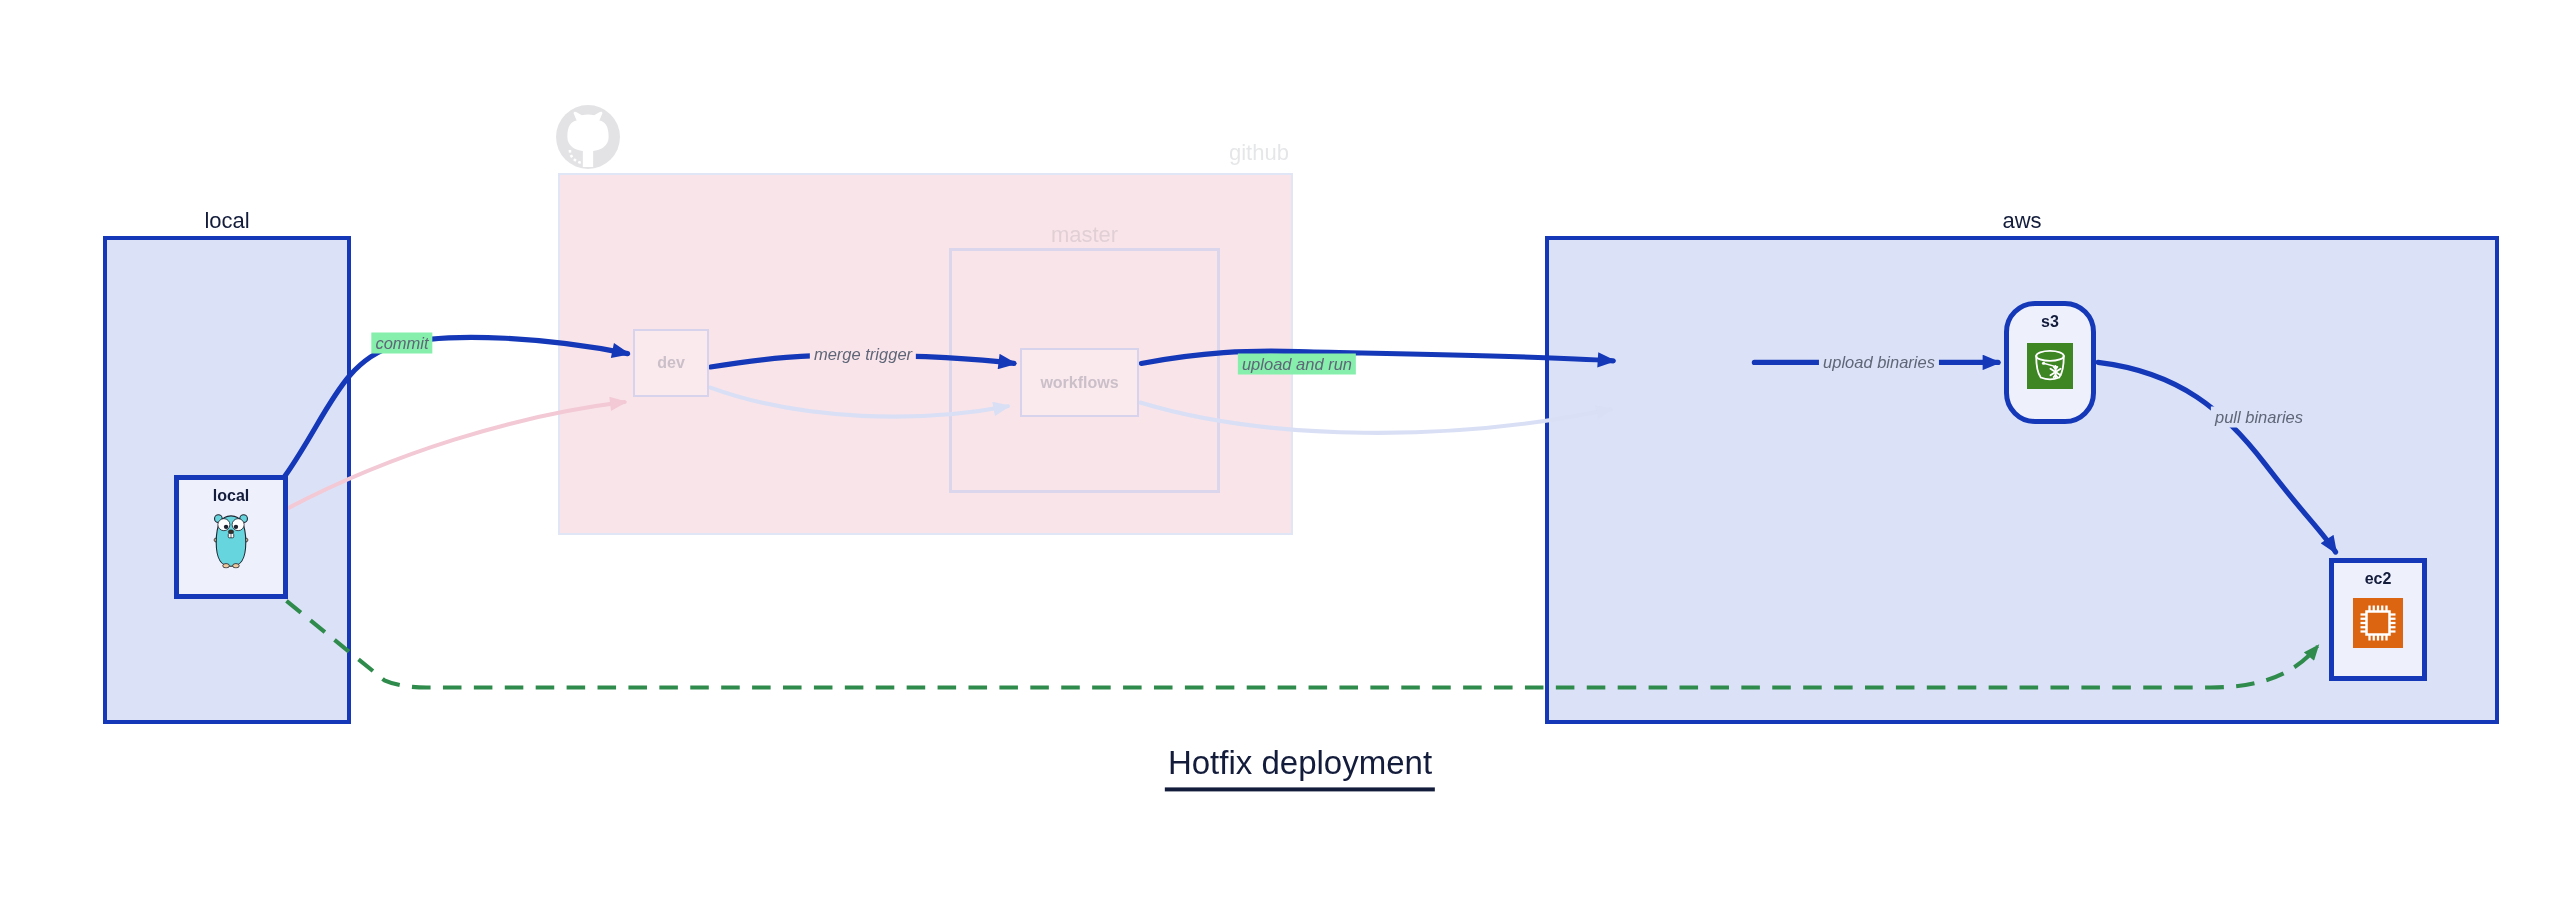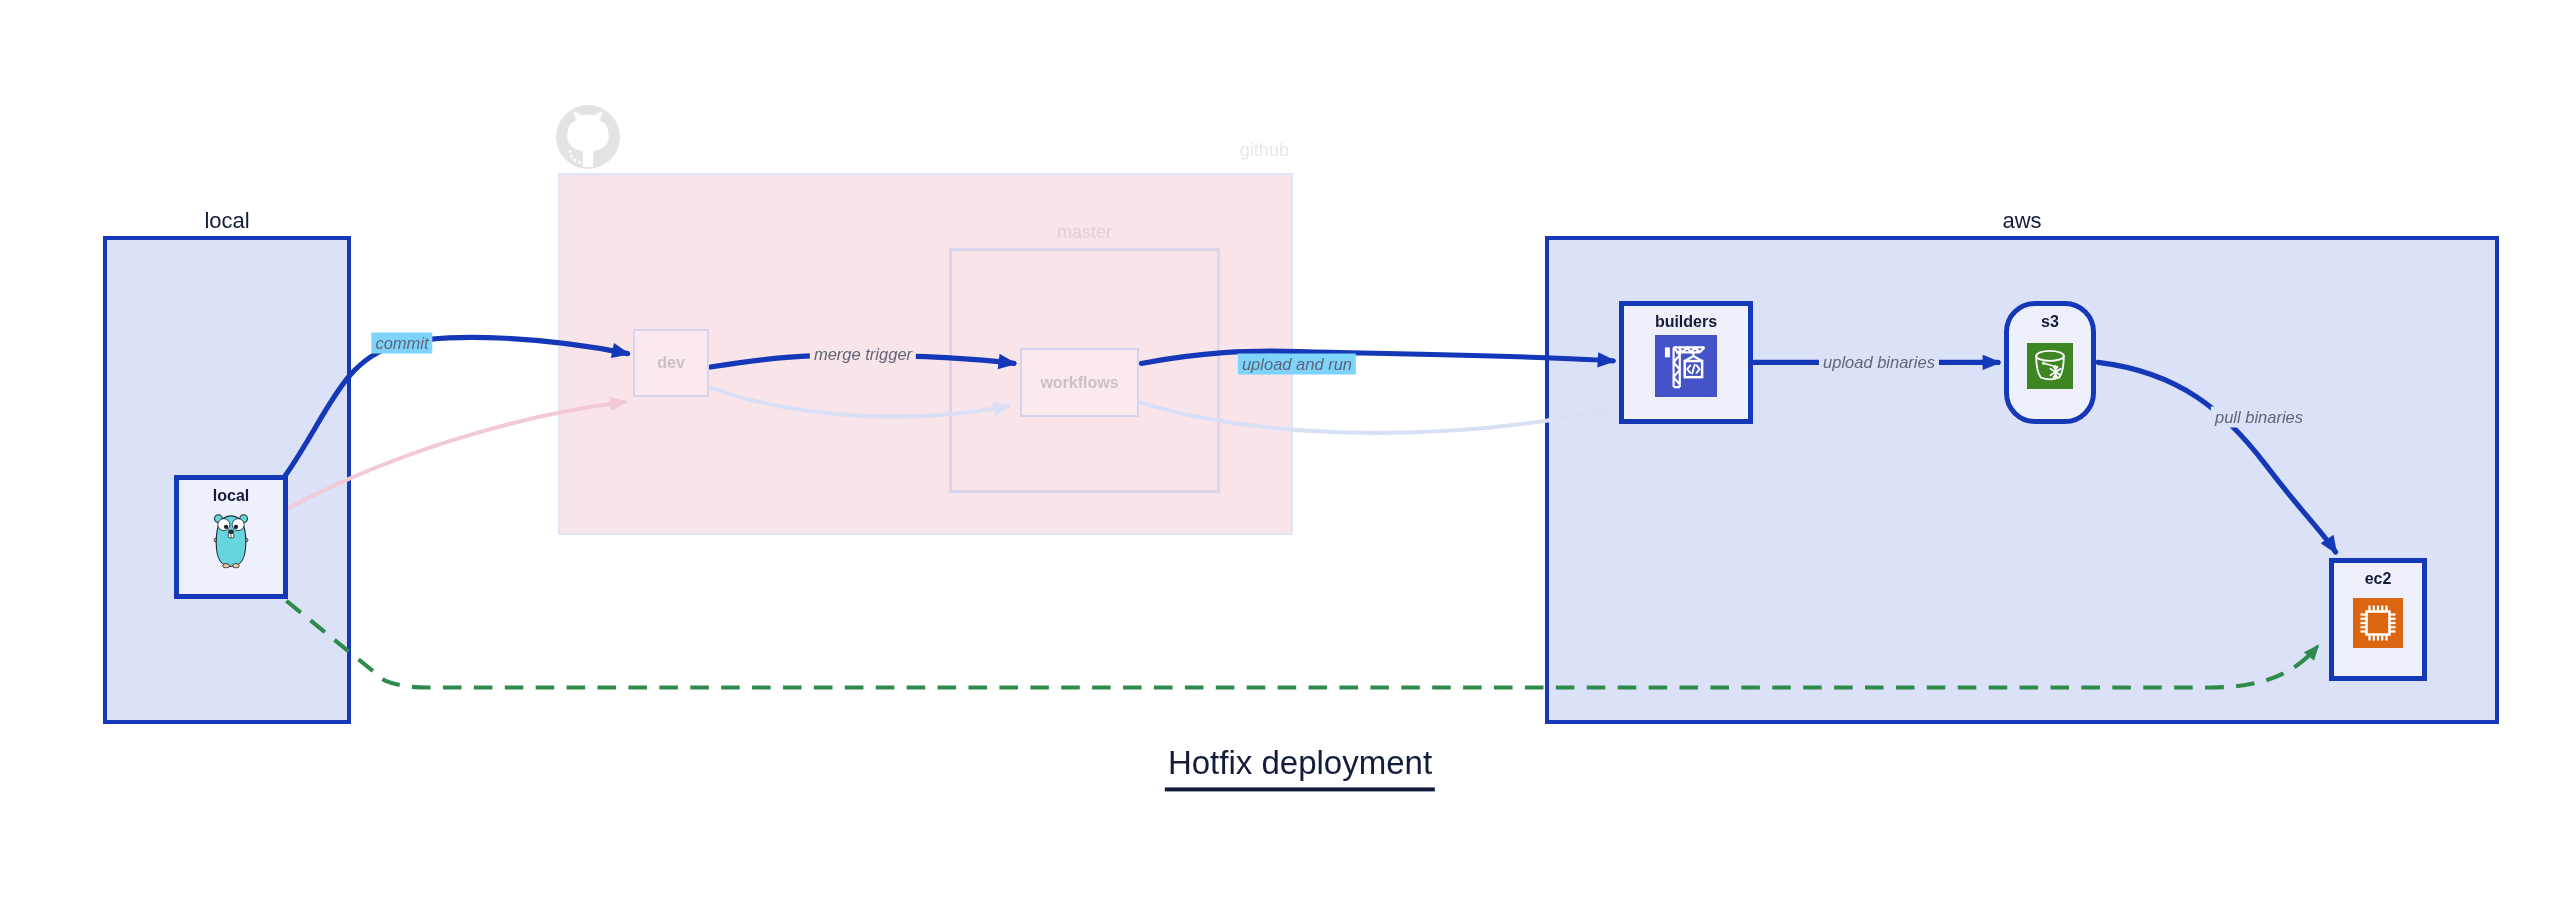--- a/index.html
+++ b/index.html
@@ -12,41 +12,41 @@
   .group-local{left:103px;top:236px;width:248px;height:488px;
     background:#dbe2f8;border:4.1px solid #1438b8;z-index:1;}
   .group-github{left:558px;top:173px;width:735px;height:362px;
     background:#f9e4e9;border:2.6px solid #e0e6f6;z-index:1;}
   .group-aws{left:1545px;top:236px;width:954px;height:488px;
     background:#dbe2f8;border:4.1px solid #1438b8;z-index:1;}
   .group-master{position:absolute;left:389px;top:73px;width:271px;height:245px;
     border:3.1px solid #dcd6ec;background:transparent;box-sizing:border-box;}
   .group-label{position:absolute;top:-32px;left:0;width:100%;text-align:center;
     font-size:22px;color:#131c3b;white-space:nowrap;}
-  .group-label.faded{color:rgba(100,104,120,0.17);font-size:18px;}
+  .group-label.faded{color:rgba(100,104,120,0.17);font-size:22px;}
   .github-label{top:-35px;left:auto;right:2.1px;width:auto;text-align:right;}
   .master-label{top:-29px;}
   
   .octocat{position:absolute;left:-4.6px;top:-71px;width:66px;height:66px;}
   
   .node{position:absolute;box-sizing:border-box;z-index:3;}
   .node-strong{background:#eef1fc;border:5.2px solid #1438b8;}
   .node-faded{background:rgba(255,255,255,0.22);border:2.1px solid #d8d3ec;}
   .node-label{position:absolute;top:7.2px;left:0;width:100%;text-align:center;
     font-size:16px;font-weight:bold;color:#141c3c;}
   .node-label-center{position:absolute;top:50%;left:0;width:100%;text-align:center;
     transform:translateY(-50%);font-size:16px;font-weight:bold;
     color:rgba(125,122,140,0.38);}
   .node-icon{position:absolute;left:50%;top:53%;transform:translate(-50%,-50%);}
   
   #edges{position:absolute;left:0;top:0;z-index:2;}
   
   .edge-label{position:absolute;transform:translate(-50%,-50%);white-space:nowrap;
     font-size:16.5px;font-style:italic;color:#5f6678;padding:1px 4.1px;z-index:4;}
-  .bg-white{background:#7dd3fc;}
+  .bg-white{background:#86efac;}
   .bg-pink{background:#f9e4e9;}
   .bg-lav{background:#dbe2f8;}
   
   .diagram-title{position:absolute;left:1300px;top:768px;transform:translate(-50%,-50%);
     font-size:33px;color:#131c3b;border-bottom:4.1px solid #131c3b;
     padding:0 3.1px 5.2px 3.1px;white-space:nowrap;z-index:4;}
 </style>
 </head>
 <body>
 
@@ -123,32 +123,20 @@
   </div>
 
   <div class="node node-faded" style="left:633px;top:329px;width:76px;height:68px;">
     <div class="node-label-center">dev</div>
   </div>
 
   <div class="node node-faded" style="left:1020px;top:348px;width:119px;height:69px;">
     <div class="node-label-center">workflows</div>
   </div>
 
-  <div class="node node-strong" style="left:1619px;top:301px;width:134px;height:123px;">
-    <div class="node-label">builders</div>
-    <svg class="node-icon" width="62" height="62" viewBox="0 0 100 100">
-      <rect x="0" y="0" width="100" height="100" fill="#4453c8"></rect>
-      <rect x="16" y="20" width="8" height="16" fill="#ffffff"></rect>
-      <path d="M30 20 V84 M40 20 V84 M30 20 L40 32 L30 44 L40 56 L30 68 L40 80 M30 84 H40" fill="none" stroke="#ffffff" stroke-width="3.5"></path>
-      <path d="M30 20 H80 M34 28 H72 M38 20 L44 28 L52 20 L58 28 L64 20 L72 28 M80 20 L72 28" fill="none" stroke="#ffffff" stroke-width="3.5"></path>
-      <path d="M62 28 V34 M48 42 L62 34 L76 42" fill="none" stroke="#ffffff" stroke-width="3.5"></path>
-      <rect x="48" y="42" width="28" height="26" fill="none" stroke="#ffffff" stroke-width="4"></rect>
-      <path d="M57 49 L52 55 L57 61 M67 49 L72 55 L67 61 M64 48 L60 62" fill="none" stroke="#ffffff" stroke-width="3" stroke-linecap="round" stroke-linejoin="round"></path>
-    </svg>
-  </div>
 
   <div class="node node-strong" style="left:2004px;top:301px;width:92px;height:123px;border-radius:31px;">
     <div class="node-label">s3</div>
     <svg class="node-icon" width="46" height="46" viewBox="0 0 100 100">
       <rect x="0" y="0" width="100" height="100" fill="#3e8523"></rect>
       <ellipse cx="50" cy="28" rx="30" ry="11" fill="none" stroke="#ffffff" stroke-width="4"></ellipse>
       <path d="M20 28 C20 52 25 68 30 75 M80 28 C80 52 75 68 70 75 M30 75 Q50 83 70 75" fill="none" stroke="#ffffff" stroke-width="4" stroke-linecap="round"></path>
       <circle cx="36" cy="44" r="3.5" fill="#ffffff"></circle>
       <path d="M36 44 L64 52 Q66 56 62 56" fill="none" stroke="#ffffff" stroke-width="3" stroke-linecap="round"></path>
       <g stroke="#ffffff" stroke-width="4" stroke-linecap="round">

